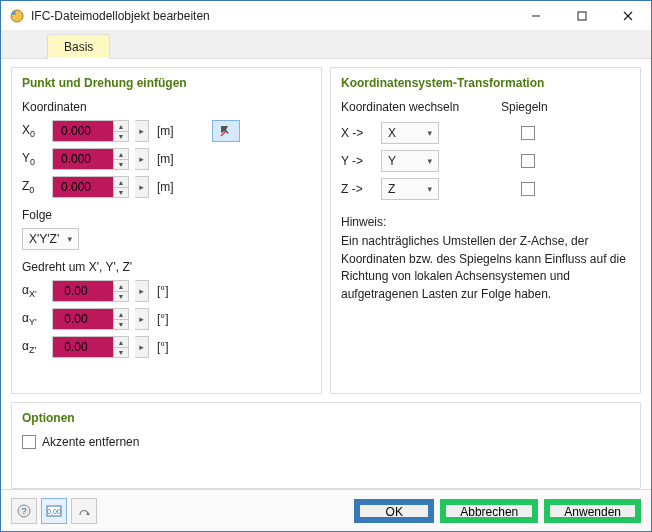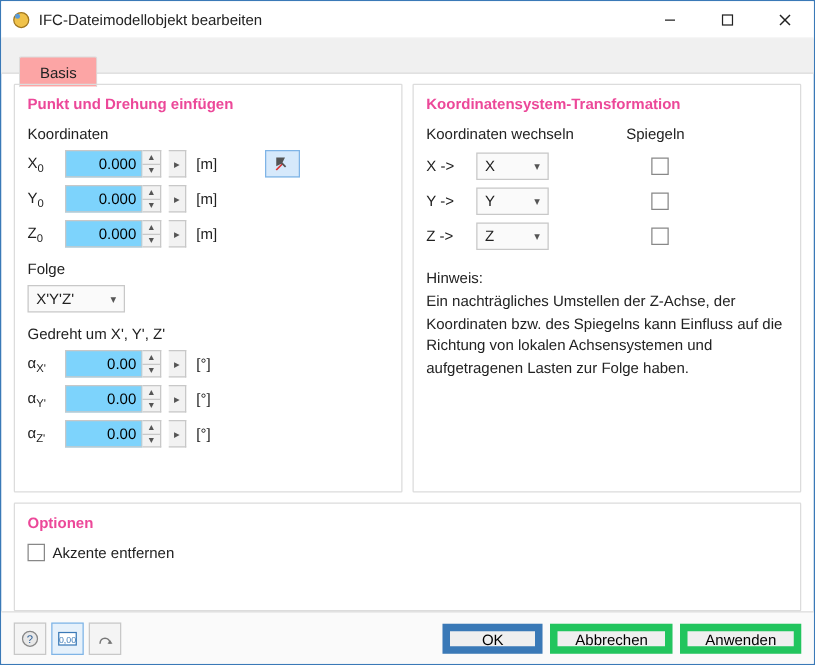--- a/index.html
+++ b/index.html
@@ -3,39 +3,39 @@
 <meta charset="utf-8">
 <style>
   * { box-sizing: border-box; }
   html, body { margin: 0; padding: 0; font-family: "Segoe UI", Tahoma, sans-serif; font-size: 12px; color: #222; }
   .window { width: 652px; height: 532px; background: #fff; border: 1px solid #3a79b7; display: flex; flex-direction: column; }
   .titlebar { height: 30px; background: #fff; display: flex; align-items: center; padding: 0 0 0 8px; border-bottom: 1px solid #eee; }
   .titlebar .icon { width: 16px; height: 16px; margin-right: 6px; display: inline-flex; align-items: center; justify-content: center; }
   .titlebar .title { flex: 1; font-size: 12px; }
   .titlebar .winbtn { width: 46px; height: 30px; display: flex; align-items: center; justify-content: center; }
   .tabs { height: 28px; background: #f0f0f0; border-bottom: 1px solid #dcdcdc; display: flex; align-items: flex-end; padding-left: 14px; }
-  .tab { background: #fca5a5; border: 1px solid #dcdcdc; border-bottom: 1px solid #fff; border-radius: 2px 2px 0 0; padding: 5px 16px 4px; font-size: 12px; position: relative; top: 12px; }
+  .tab { background: #fef9c3; border: 1px solid #dcdcdc; border-bottom: 1px solid #fff; border-radius: 2px 2px 0 0; padding: 5px 16px 4px; font-size: 12px; position: relative; top: 1px; margin-left: 32px; }
   .content { flex: 1; padding: 8px 10px 0 10px; display: grid; grid-template-columns: 1fr 1fr; grid-template-rows: auto auto; gap: 8px; }
   .group { border: 1px solid #dcdcdc; border-radius: 1px; padding: 8px 10px 8px 10px; position: relative; }
-  .group > .legend { color: #ec4899; font-weight: 600; font-size: 12px; margin-bottom: 10px; }
+  .group > .legend { color: #4d7c0f; font-weight: 600; font-size: 12px; margin-bottom: 10px; }
   .group.options { grid-column: 1 / span 2; }
   .sublabel { font-size: 12px; margin-bottom: 6px; }
   .row { display: flex; align-items: center; gap: 6px; margin-bottom: 6px; height: 22px; }
   .row .lab { width: 24px; }
   .sub0 { font-size: 9px; vertical-align: sub; }
   .spin { display: flex; align-items: center; }
-  .spin input { width: 62px; height: 22px; border: 1px solid #c8c8c8; text-align: right; padding-right: 4px; font-family: inherit; font-size: 12px; background: #7dd3fc; }
+  .spin input { width: 62px; height: 22px; border: 1px solid #c8c8c8; text-align: center; padding-right: 16px; font-family: inherit; font-size: 12px; background: #be185d; }
   .spinbtns { display: flex; flex-direction: column; border: 1px solid #c8c8c8; border-left: none; background: #f2f2f2; }
   .spinbtns div { width: 14px; height: 10px; display: flex; align-items: center; justify-content: center; font-size: 7px; line-height: 1; cursor: pointer; color: #555; }
   .spinbtns div + div { border-top: 1px solid #c8c8c8; }
   .step { width: 14px; height: 22px; border: 1px solid #c8c8c8; border-left: none; display: flex; align-items: center; justify-content: center; font-size: 9px; color: #555; background: #f2f2f2; cursor: pointer; }
   .unit { margin-left: 2px; }
   .pickbtn { width: 28px; height: 22px; border: 1px solid #7fb4e6; background: #d6e9fb; margin-left: 32px; display: flex; align-items: center; justify-content: center; cursor: pointer; }
   .select { height: 22px; border: 1px solid #c8c8c8; background: #fafafa; display: flex; align-items: center; padding: 0 6px; cursor: pointer; gap: 8px; }
-  .select.sm { width: 78px; }
+  .select.sm { width: 57px; }
   .select.xs { width: 58px; }
   .chev { font-size: 9px; color: #555; margin-left: auto; }
   .hdrrow { display: flex; margin-bottom: 8px; }
   .hdrrow .col1 { width: 160px; }
   .maprow { display: flex; align-items: center; margin-bottom: 6px; height: 22px; }
   .maprow .from { width: 40px; }
   .maprow .cbwrap { margin-left: 82px; }
   .cb { width: 14px; height: 14px; border: 1px solid #888; background: #fff; cursor: pointer; }
   .note { margin-top: 14px; line-height: 1.45; }
   .note .hd { font-weight: 400; margin-bottom: 2px; }

